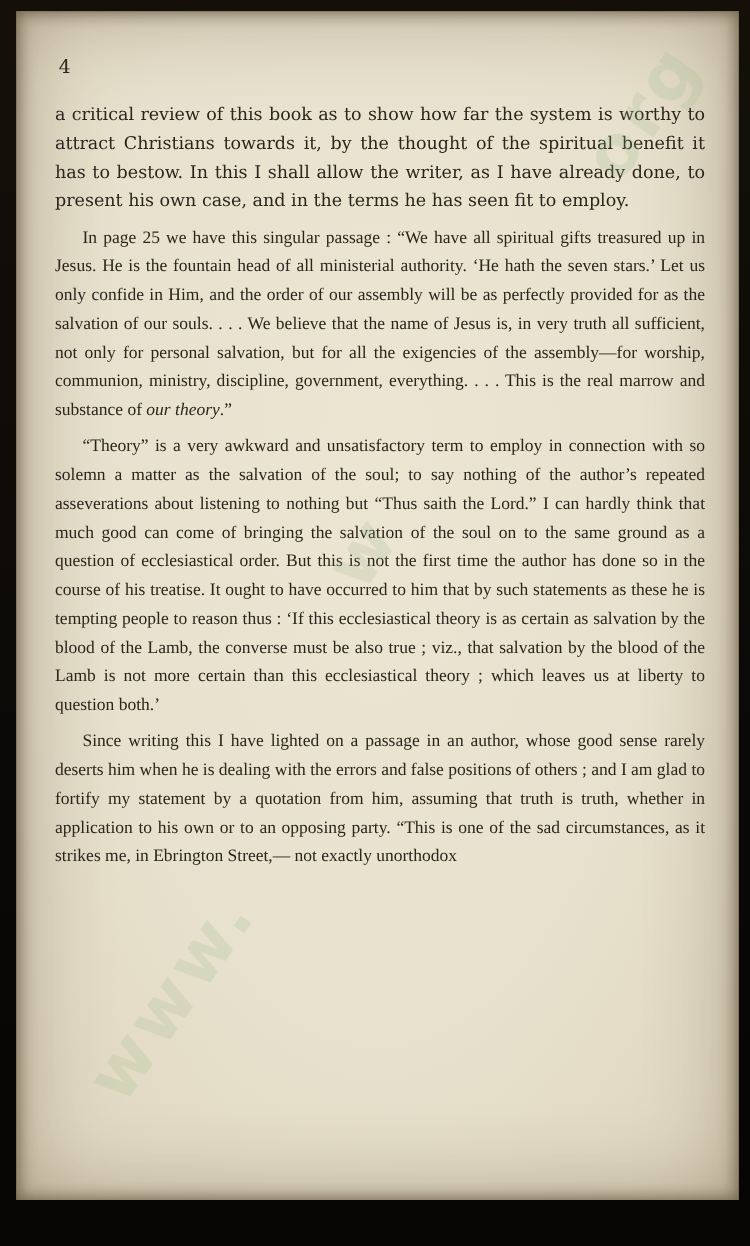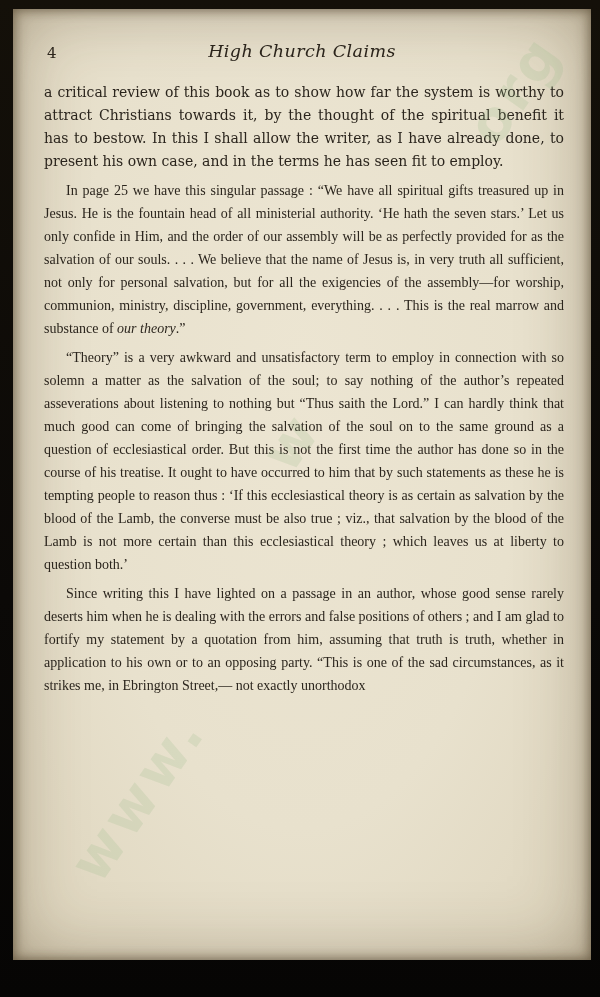--- a/index.html
+++ b/index.html
@@ -107,21 +107,20 @@
   }
 </style>
 </head>
 <body>
 
 <div class="scan">
   <div class="page">
 
     <div class="running-header">
       <span class="pagenum">4</span>
-      <span class="running-title">High Church Claims</span>
     </div>
 
     <div class="text-block">
         <p><span>a critical review of this book as to show how far the system is worthy to attract Christians towards it, by the thought of the spiritual benefit it has to bestow.  In this I shall allow the writer, as I have already done, to present his own case, and in the terms he has seen fit to employ.</span></p>
         <p class="indent"><span>In page 25 we have this singular passage : “We have all spiritual gifts treasured up in Jesus.  He is the fountain head of all ministerial authority.  ‘He hath the seven stars.’  Let us only confide in Him, and the order of our assembly will be as perfectly provided for as the salvation of our souls. . . . We believe that the name of Jesus is, in very truth all sufficient, not only for personal salvation, but for all the exigencies of the assembly—for worship, communion, ministry, discipline, government, everything. . . . This is the real marrow and substance of </span><i>our theory</i><span>.”</span></p>
         <p class="indent"><span>“Theory” is a very awkward and unsatisfactory term to employ in connection with so solemn a matter as the salvation of the soul; to say nothing of the author’s repeated asseverations about listening to nothing but “Thus saith the Lord.”  I can hardly think that much good can come of bringing the salvation of the soul on to the same ground as a question of ecclesiastical order.  But this is not the first time the author has done so in the course of his treatise.  It ought to have occurred to him that by such statements as these he is tempting people to reason thus : ‘If this ecclesiastical theory is as certain as salvation by the blood of the Lamb, the converse must be also true ; viz., that salvation by the blood of the Lamb is not more certain than this ecclesiastical theory ; which leaves us at liberty to question both.’</span></p>
         <p class="indent"><span>Since writing this I have lighted on a passage in an author, whose good sense rarely deserts him when he is dealing with the errors and false positions of others ; and I am glad to fortify my statement by a quotation from him, assuming that truth is truth, whether in application to his own or to an opposing party.  “This is one of the sad circumstances, as it strikes me, in Ebrington Street,— not exactly unorthodox</span></p>
       </div>
 
     <div class="watermark">

